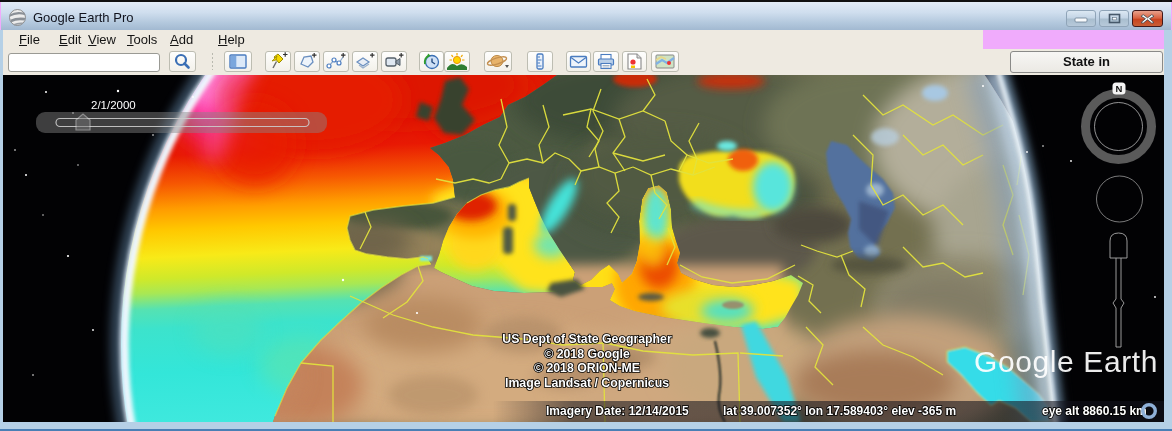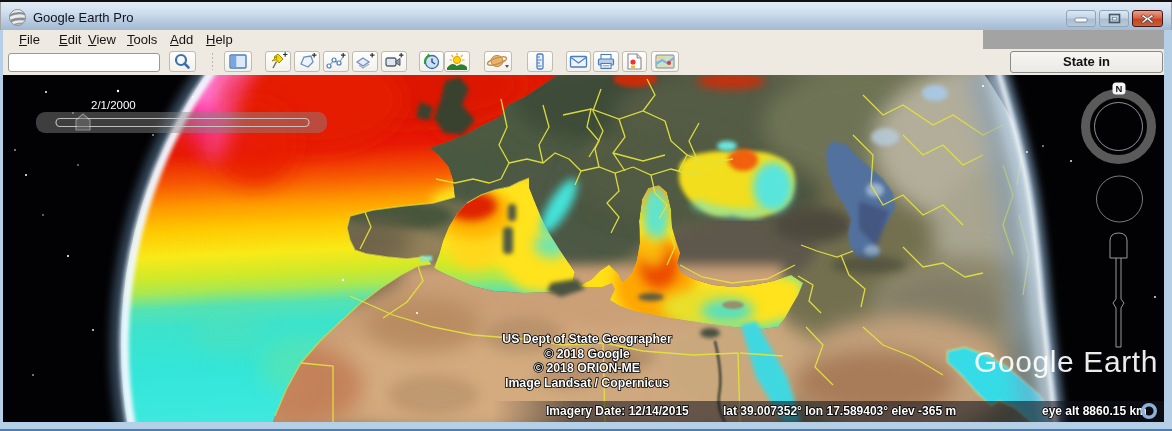--- a/index.html
+++ b/index.html
@@ -1,17 +1,17 @@
 <!DOCTYPE html>
 <html><head>
 <meta charset="utf-8">
 <style>
   html,body{margin:0;padding:0;}
   body{width:1172px;height:431px;overflow:hidden;font-family:"Liberation Sans",sans-serif;}
-  #win{position:relative;width:1172px;height:431px;background:#a3a3a3;}
+  #win{position:relative;width:1172px;height:431px;background:#f0abfc;}
   
   #titlebar{position:absolute;left:1px;top:1px;width:1170px;height:29px;
     background:linear-gradient(to bottom,#e4edf7 0%,#cfdeee 40%,#b3c8dd 75%,#a2b9d1 100%);}
   #topline{position:absolute;left:0;top:0;width:1172px;height:2px;background:#101010;}
   #gicon{position:absolute;left:9px;top:9px;width:17px;height:17px;}
   #gtitle{position:absolute;left:33px;top:10px;font-size:13px;color:#10121c;}
   .winbtn{position:absolute;top:10px;height:17px;border-radius:3px;}
   #btnmin{left:1066px;width:30px;background:linear-gradient(#dce8f3 0%,#c4d5e6 45%,#a9becf 55%,#b7c9da 100%);border:1px solid #8fa4b8;box-sizing:border-box;}
   #btnmax{left:1099px;width:30px;background:linear-gradient(#dce8f3 0%,#c4d5e6 45%,#a9becf 55%,#b7c9da 100%);border:1px solid #8fa4b8;box-sizing:border-box;}
   #btnclose{left:1132px;width:31px;background:linear-gradient(#e8a18c 0%,#d9603f 48%,#c8431f 55%,#c95f36 100%);border:1px solid #42191a;box-sizing:border-box;}
@@ -51,21 +51,21 @@
       </svg></div>
   <div id="btnclose" class="winbtn"><svg width="29" height="15" viewBox="0 0 29 15">
         <path d="M10.2,3.6 L14.5,6.8 L18.8,3.6 L21,5.3 L16.6,7.7 L21,11.6 L18.8,12.2 L14.5,8.8 L10.2,12.2 L8,11.6 L12.4,7.7 L8,5.3 Z" fill="#f4f6f8" stroke="#3a4247" stroke-width="0.8"></path>
       </svg></div>
   <div id="menubar">
     <span style="left:16px"><u>F</u>ile</span>
     <span style="left:56px"><u>E</u>dit</span>
     <span style="left:85px"><u>V</u>iew</span>
     <span style="left:124px"><u>T</u>ools</span>
     <span style="left:167px"><u>A</u>dd</span>
-    <span style="left:203px"><u>H</u>elp</span>
+    <span style="left:215px"><u>H</u>elp</span>
   </div>
   <div id="toolbar">
     <div id="searchbox"></div>
     <div style="position:absolute;left:209px;top:4px;width:1px;height:17px;background-image:repeating-linear-gradient(to bottom,#b9b9af 0 2px,transparent 2px 4px);"></div>
     <div class="tbtn" style="left:166px;width:27px;">
         <svg width="25" height="19" viewBox="0 0 25 19">
           <circle cx="11" cy="8" r="5" fill="none" stroke="#3a6fb5" stroke-width="2.2"></circle>
           <line x1="14.5" y1="11.5" x2="18.5" y2="15.5" stroke="#3a6fb5" stroke-width="2.6" stroke-linecap="round"></line>
         </svg>
       </div>

